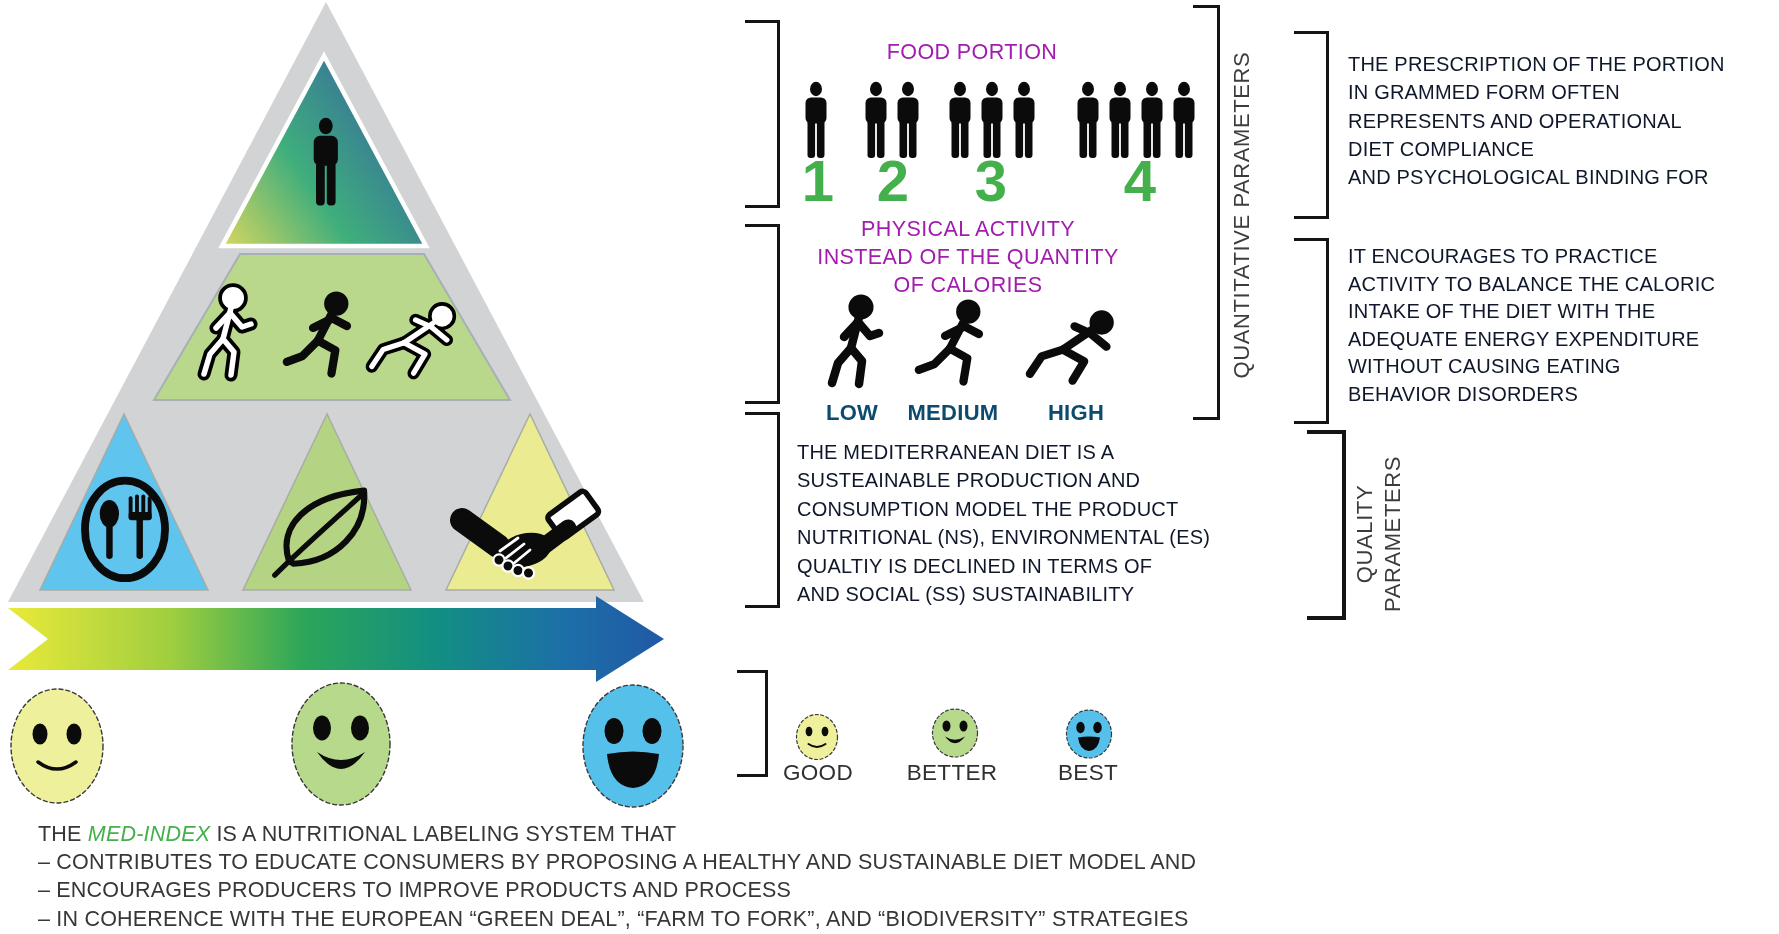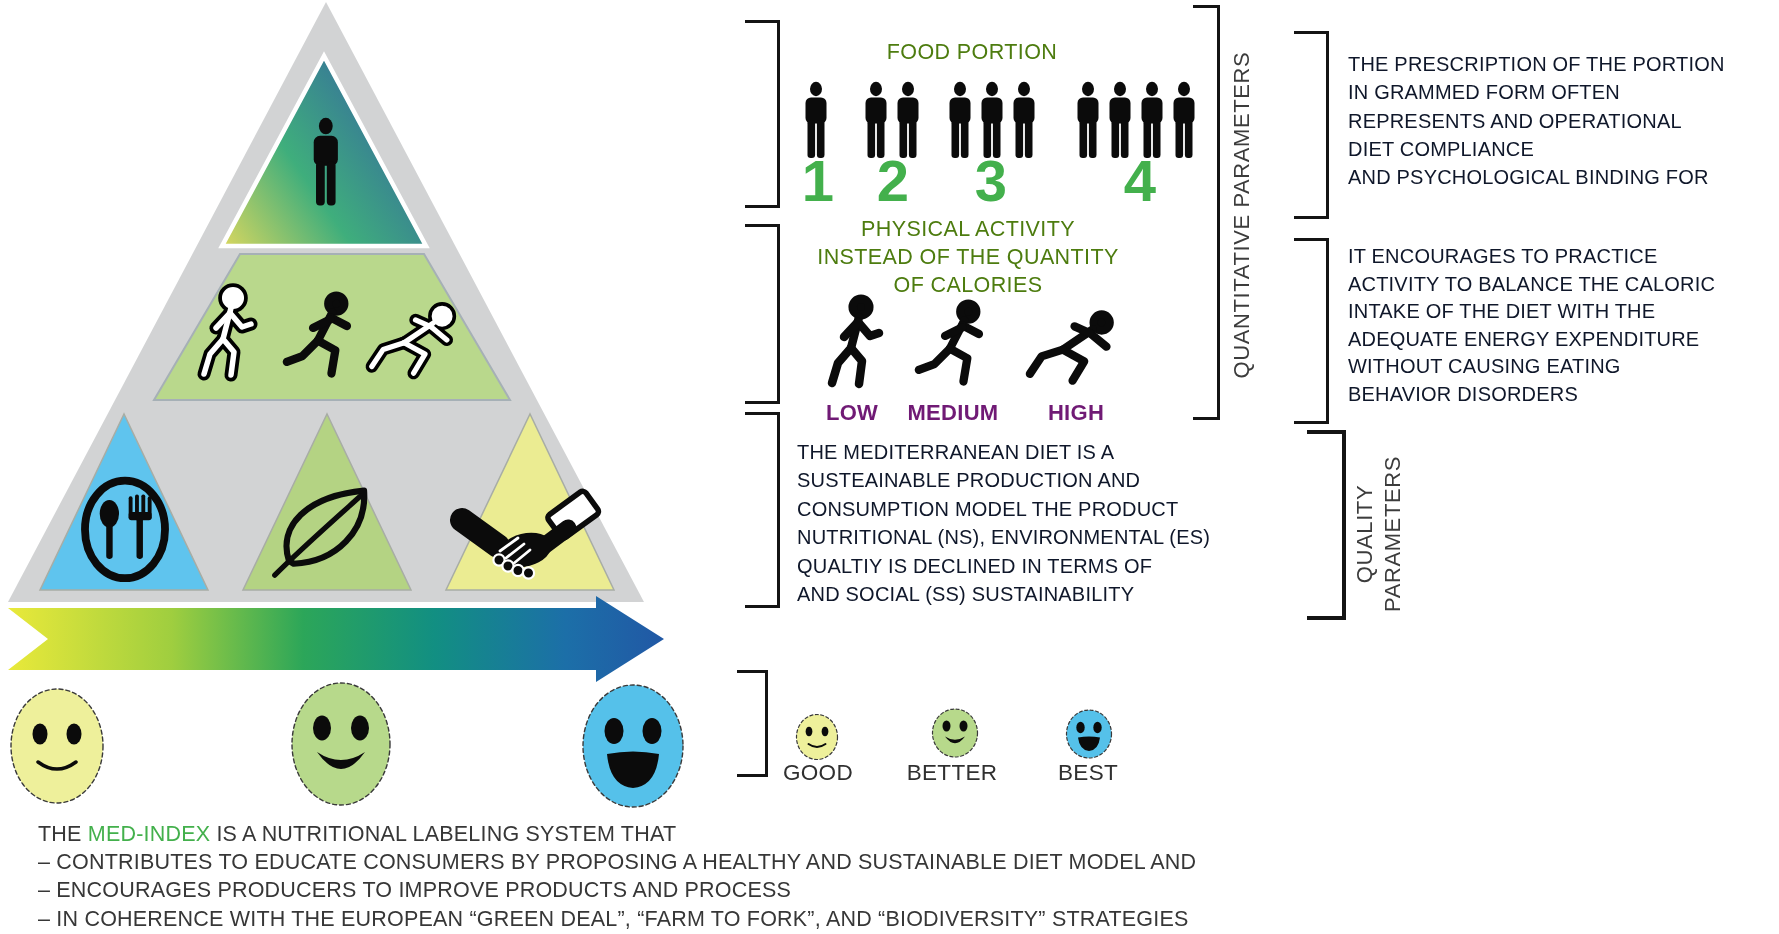--- a/index.html
+++ b/index.html
@@ -4,44 +4,44 @@
 <style>
   html,body{margin:0;padding:0;background:#ffffff;}
   .stage{
     position:relative;width:1779px;height:934px;background:#ffffff;overflow:hidden;
     font-family:"Liberation Sans", sans-serif;color:#3b3b3b;
   }
   .abs{position:absolute;}
   .txt{white-space:nowrap;}
   .center{text-align:center;}
   
-  .h-title{font-size:21.5px;letter-spacing:.4px;color:#4d7c0f;}
+  .h-title{font-size:21.5px;letter-spacing:.4px;color:#a21caf;}
   .body-block{font-size:20px;line-height:28.3px;color:#0f172a;letter-spacing:.2px;}
   .body-block div{white-space:nowrap;}
-  .lvl-label{font-size:22px;font-weight:bold;color:#701a75;letter-spacing:.3px;}
+  .lvl-label{font-size:22px;font-weight:bold;color:#0c4a6e;letter-spacing:.3px;}
   .num{font-size:58px;font-weight:bold;color:#43b04c;text-align:center;line-height:58px;}
   .cls-label{font-size:22.5px;color:#303030;letter-spacing:.3px;}
   
   .bracket{
     border-top:3px solid #141414;border-bottom:3px solid #141414;border-right:3px solid #141414;
   }
   .bracket.thick{border-width:4px;}
   
   .vlabel{
     font-size:22px;letter-spacing:.6px;color:#3c3c3c;text-align:center;
     transform:rotate(-90deg);transform-origin:center center;line-height:28px;
   }
   .vlabel div{white-space:nowrap;}
   #vector path, #vector circle, #vector rect, #vector ellipse{stroke-linecap:round;stroke-linejoin:round;}
   .fig-black{stroke:#0b0b0b;stroke-width:8.5;fill:#0b0b0b;}
   .fig-out-b{stroke:#000000;stroke-width:13;fill:#000000;}
   .fig-out-w{stroke:#ffffff;stroke-width:5.5;fill:#ffffff;}
   .footer{font-size:21.5px;line-height:28.2px;color:#373737;letter-spacing:.2px;}
   .footer div{white-space:nowrap;}
-  .brand{color:#43b04c;}
+  .brand{color:#43b04c;font-style:italic;}
 </style>
 </head>
 <body>
 
 <div class="stage">
 
   <svg id="vector" class="abs" style="left:0;top:0" width="1779" height="934" viewBox="0 0 1779 934">
     <defs>
       <linearGradient id="gradTri" x1="0" y1="1" x2="1" y2="0.35">
         <stop offset="0" stop-color="#d9d75f"></stop>

